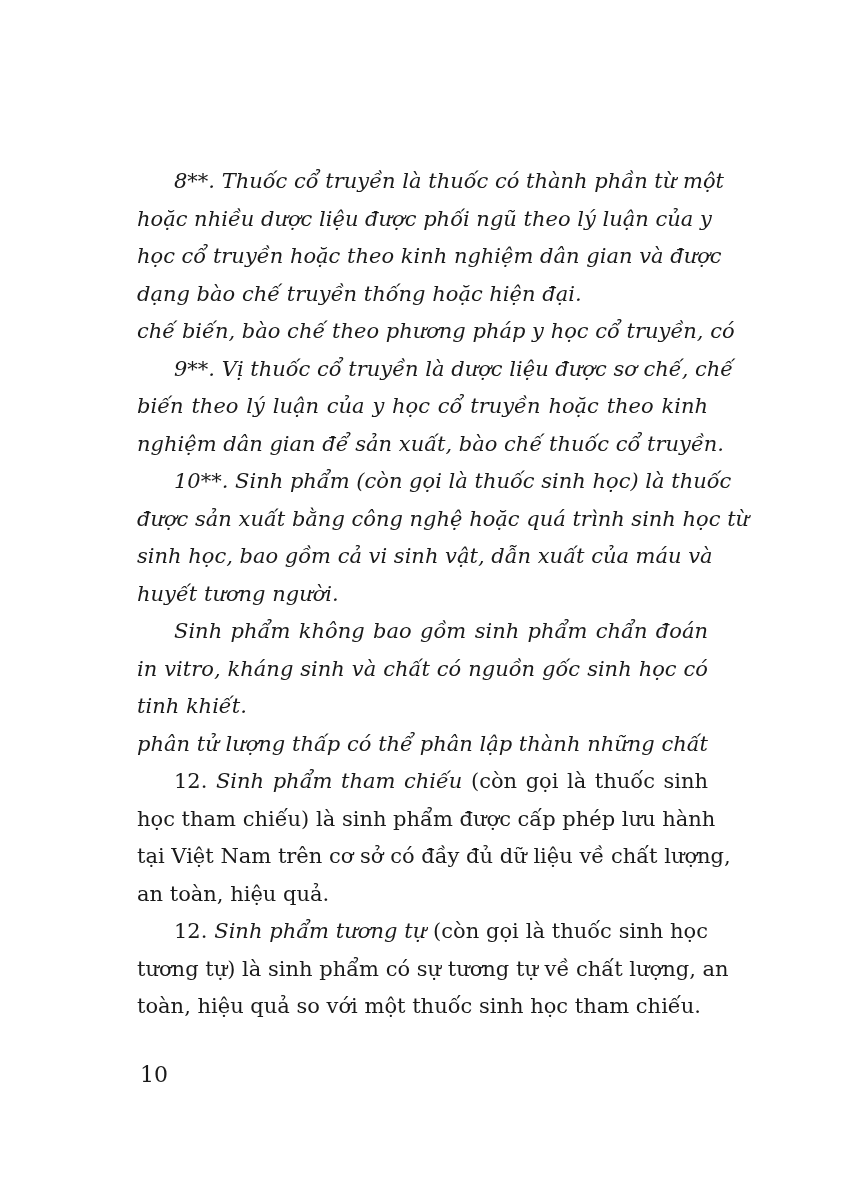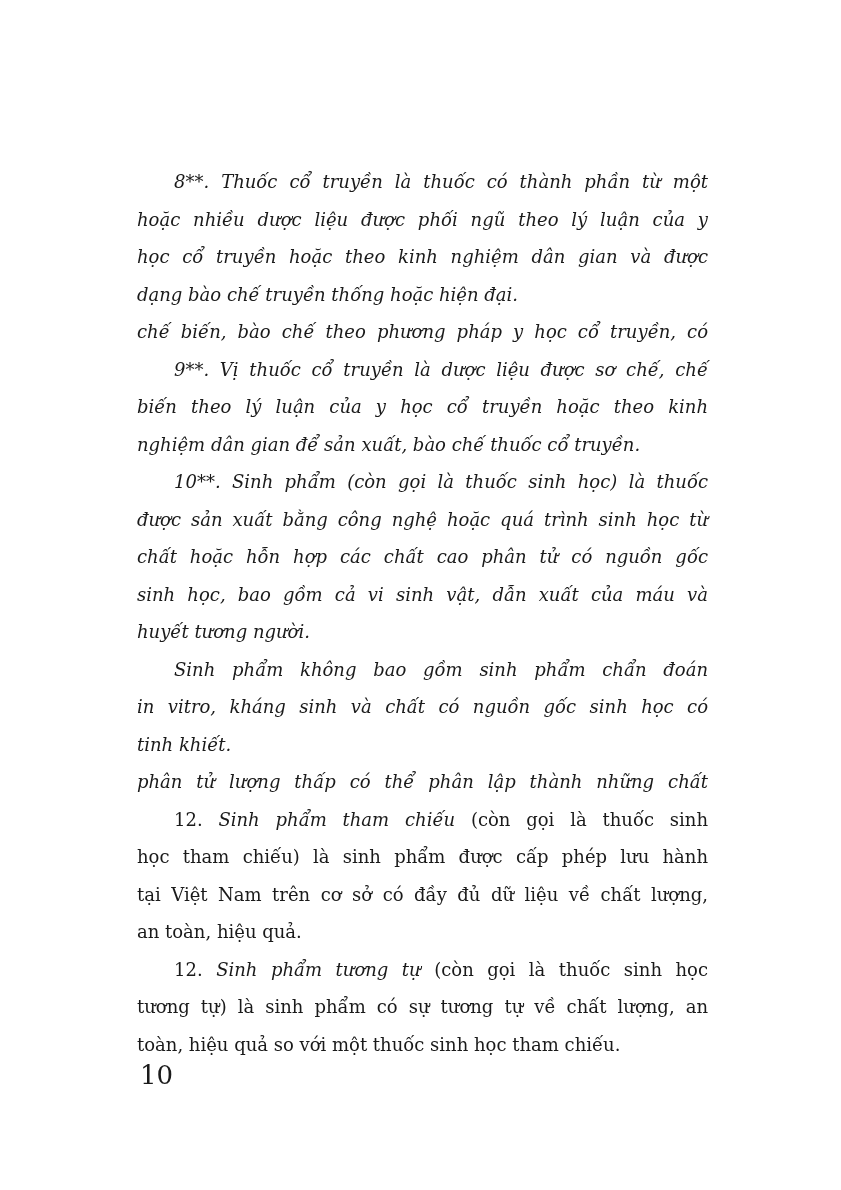--- a/index.html
+++ b/index.html
@@ -18,38 +18,38 @@
     .page {
       position: absolute;
       left: 137px;
       top: 163px;
       width: 571px;
     }
     .line {
       display: block;
       height: 37.5px;
       line-height: 37.5px;
-      font-size: 18px;
+      font-size: 21px;
       white-space: nowrap;
       text-align: justify;
       text-align-last: justify;
     }
     .line.last {
       text-align-last: left;
     }
     .line.indent {
       padding-left: 37px;
       width: 534px;
     }
     .it { font-style: italic; }
     .page-number {
       position: absolute;
       left: 140px;
       top: 1060px;
-      font-size: 26px;
+      font-size: 22px;
       line-height: 30px;
       font-family: "DejaVu Serif", "Liberation Serif", serif;
     }
   </style>
 </head>
 <body>
 
 <div class="page">
 
   <div class="it">
@@ -62,21 +62,20 @@
 
   <div class="it">
     <span class="line indent">9**. Vị thuốc cổ truyền là dược liệu được sơ chế, chế</span>
     <span class="line">biến theo lý luận của y học cổ truyền hoặc theo kinh</span>
     <span class="line last">nghiệm dân gian để sản xuất, bào chế thuốc cổ truyền.</span>
   </div>
 
   <div class="it">
     <span class="line indent">10**. Sinh phẩm (còn gọi là thuốc sinh học) là thuốc</span>
     <span class="line">được sản xuất bằng công nghệ hoặc quá trình sinh học từ</span>
-    <span class="line">chất hoặc hỗn hợp các chất cao phân tử có nguồn gốc</span>
     <span class="line">sinh học, bao gồm cả vi sinh vật, dẫn xuất của máu và</span>
     <span class="line last">huyết tương người.</span>
   </div>
 
   <div class="it">
     <span class="line indent">Sinh phẩm không bao gồm sinh phẩm chẩn đoán</span>
     <span class="line">in vitro, kháng sinh và chất có nguồn gốc sinh học có</span>
     <span class="line last">tinh khiết.</span>
     <span class="line">phân tử lượng thấp có thể phân lập thành những chất</span>
   </div>

